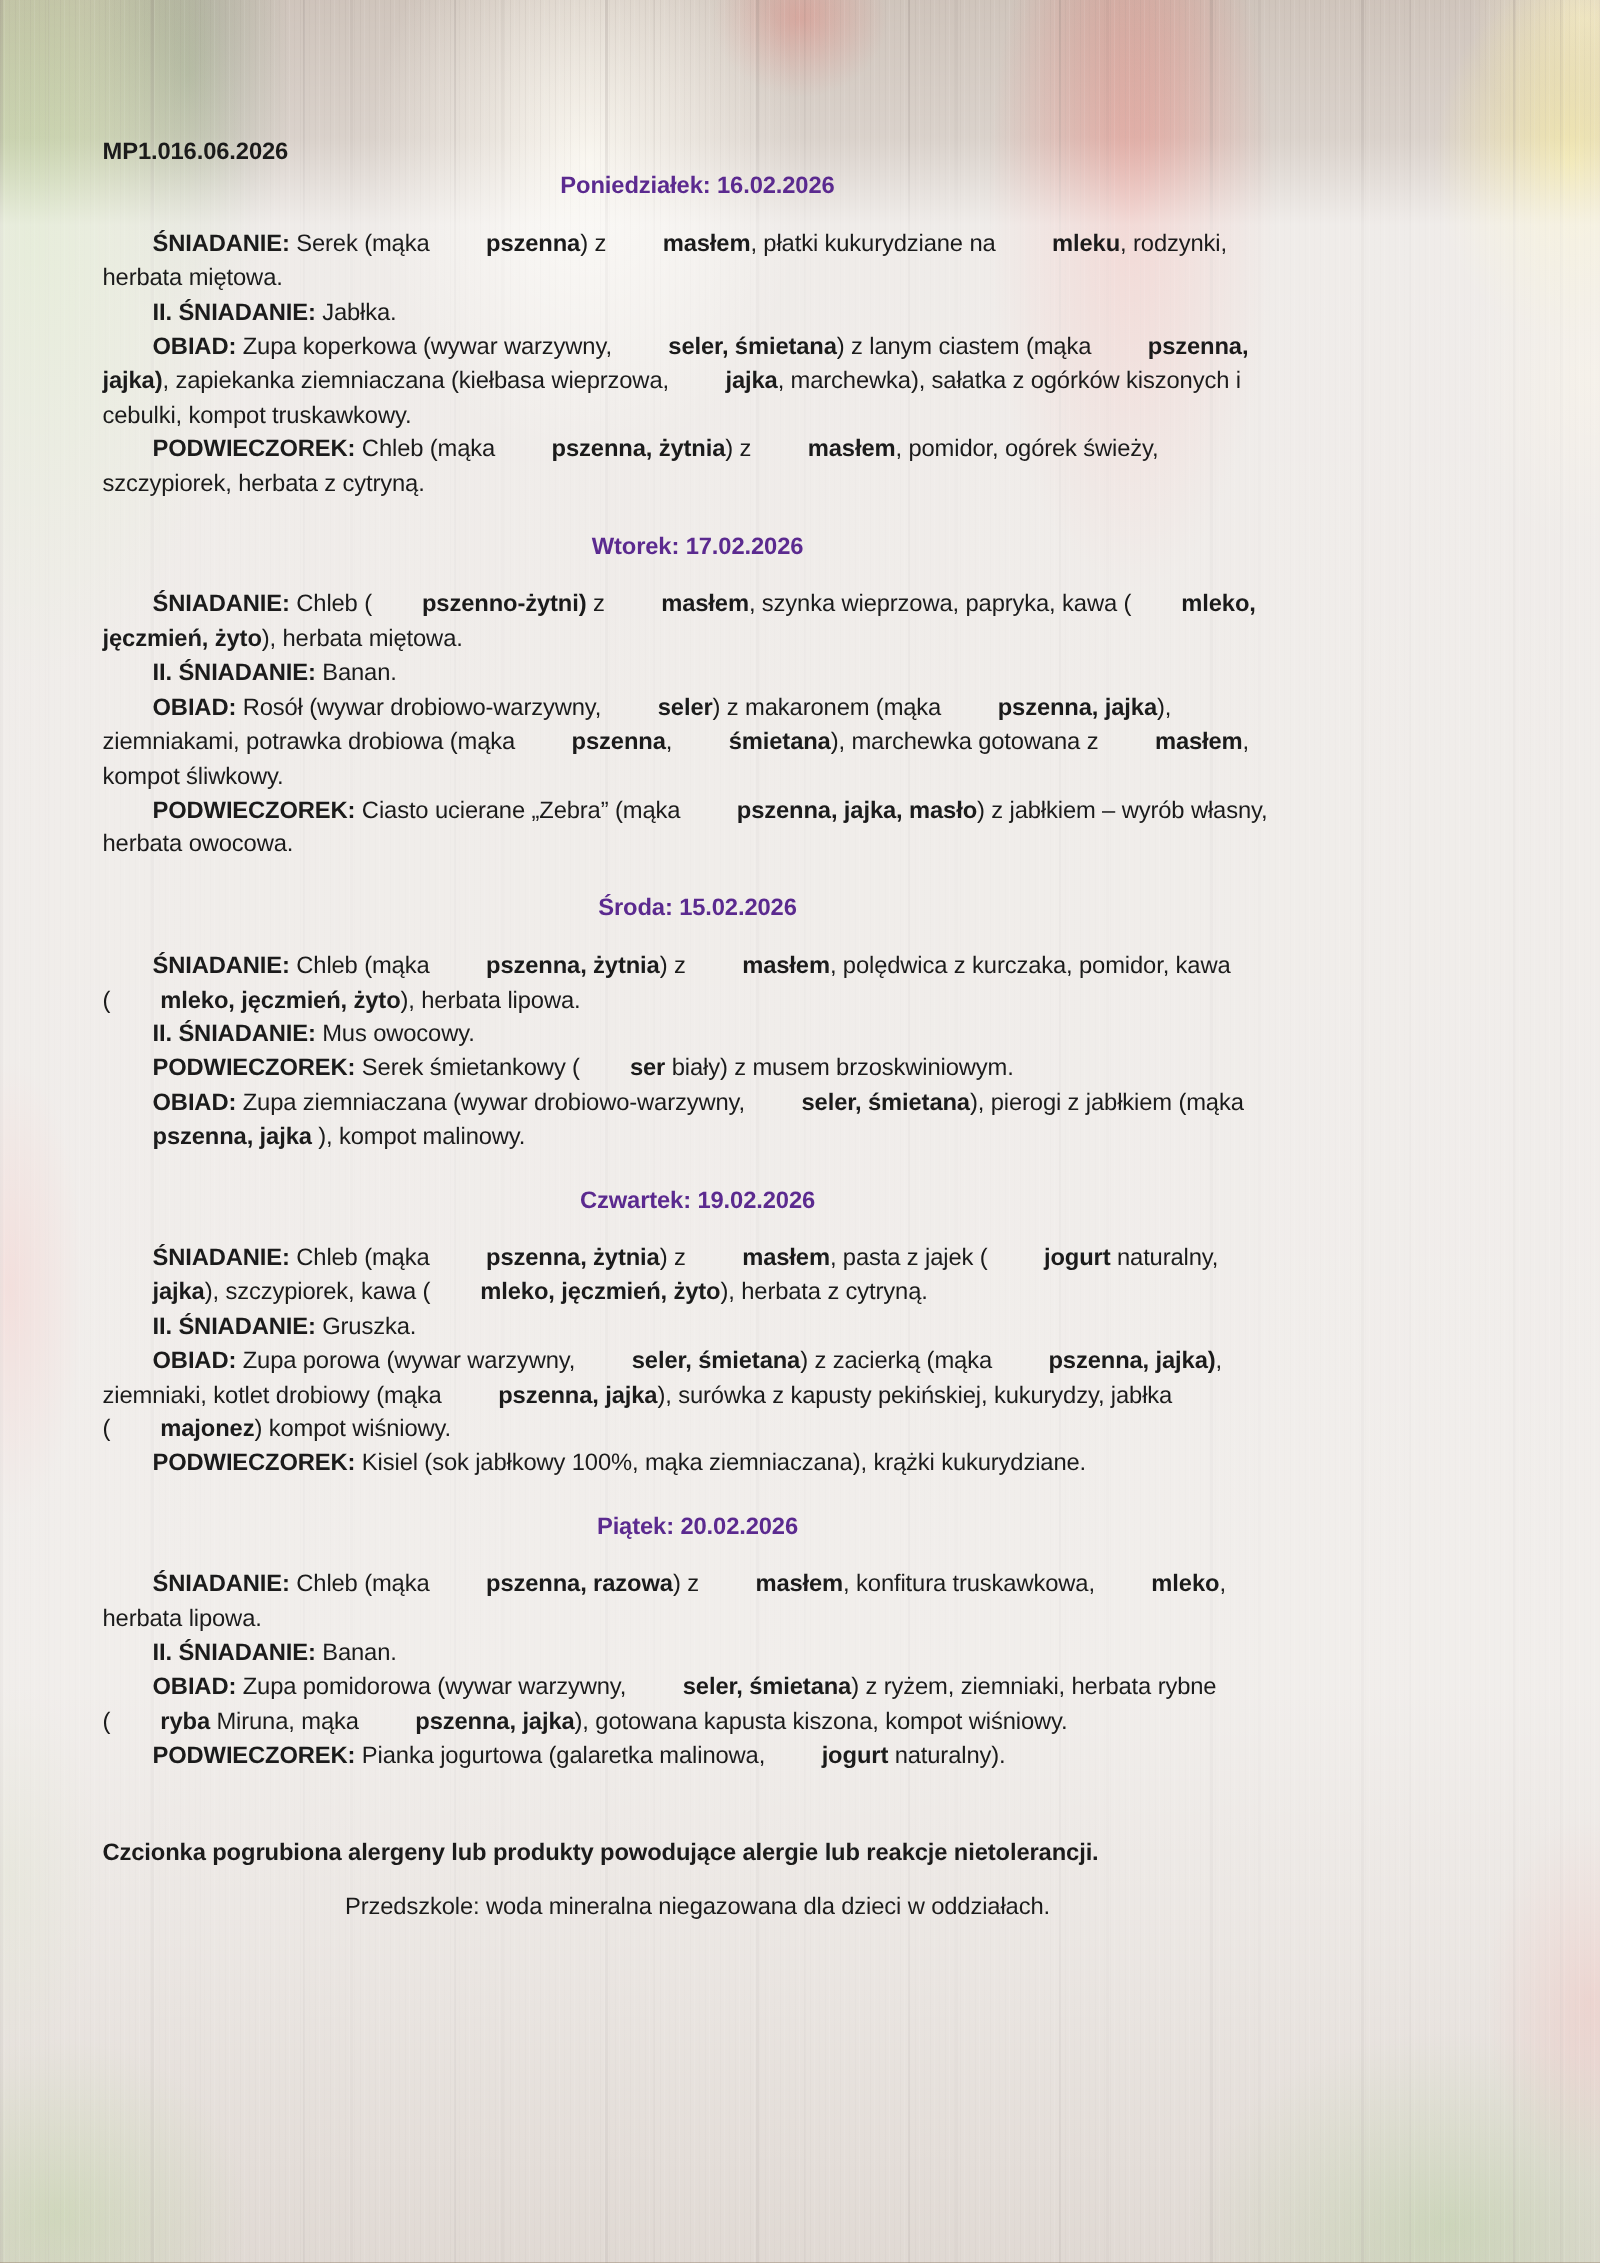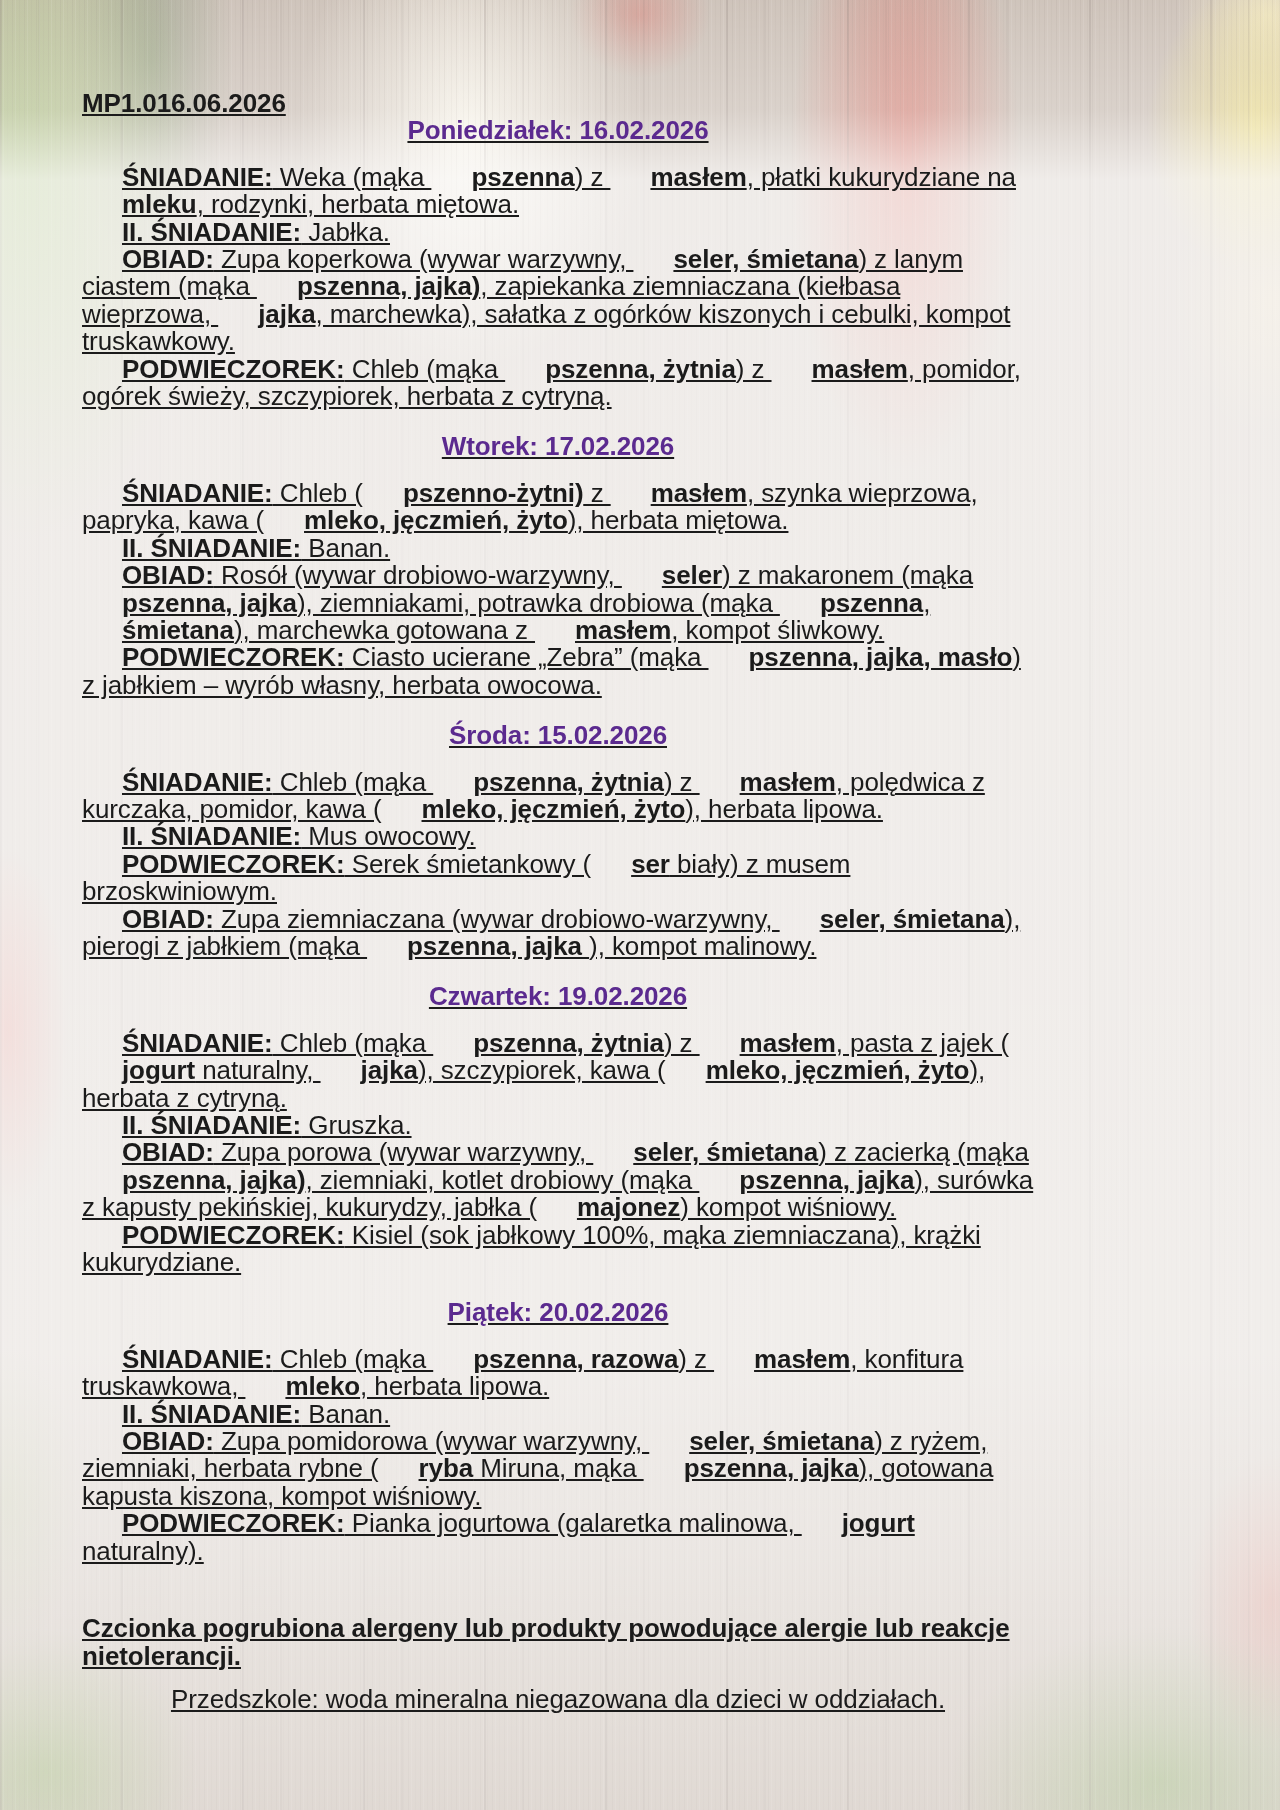--- a/index.html
+++ b/index.html
@@ -49,23 +49,23 @@
     position: absolute; inset: 0;
     background: linear-gradient(180deg,
       rgba(255,255,255,0.38) 0px,
       rgba(255,255,255,0.52) 110px,
       rgba(255,255,255,0.80) 180px,
       rgba(255,255,255,0.82) 1350px,
       rgba(255,255,255,0.74) 1560px,
       rgba(255,255,255,0.60) 1810px);
   }
   .content {
-    position: absolute; left: 82px; top: 90px; width: 952px;
+    position: absolute; left: 82px; top: 108px; width: 952px;
     color: var(--ink);
-    font-size: 26px; line-height: 27.4px; letter-spacing: -0.1px; text-decoration: underline;
+    font-size: 19px; line-height: 27.4px; letter-spacing: -0.1px;
   }
   .doc-number { font-weight: 700; margin: 0; }
   .day-header { color: var(--purple); font-weight: 700; margin: 23px 0 19px; text-align: center; }
   .day:first-child .day-header { margin-top: 0; }
   p.line { margin: 0; }
   .bold { font-weight: 700; margin-left: 40px; }
   .footer-bold { font-weight: 700; margin: 50px 0 0; }
   .footer-normal { margin: 16px 0 0; text-align: center; }
 </style>
 </head>
@@ -73,21 +73,21 @@
 
 <div class="photo-bg"></div>
 <div class="wood-grain"></div>
 <div class="white-overlay"></div>
 
 <div class="content">
   <p class="doc-number">MP1.016.06.2026</p>
   <div>
       <section class="day">
         <div class="day-header">Poniedziałek: 16.02.2026</div>
-        <p class="line"><span class="bold">ŚNIADANIE:</span><span> Weka (mąka </span><span class="bold">pszenna</span><span>) z </span><span class="bold">masłem</span><span>, płatki kukurydziane na </span><span class="bold">mleku</span><span>, rodzynki, herbata miętowa.</span></p>
+        <p class="line"><span class="bold">ŚNIADANIE:</span><span> Serek (mąka </span><span class="bold">pszenna</span><span>) z </span><span class="bold">masłem</span><span>, płatki kukurydziane na </span><span class="bold">mleku</span><span>, rodzynki, herbata miętowa.</span></p>
         <p class="line"><span class="bold">II. ŚNIADANIE:</span><span> Jabłka.</span></p>
         <p class="line"><span class="bold">OBIAD:</span><span> Zupa koperkowa (wywar warzywny, </span><span class="bold">seler, śmietana</span><span>) z lanym ciastem (mąka </span><span class="bold">pszenna, jajka)</span><span>, zapiekanka ziemniaczana (kiełbasa wieprzowa, </span><span class="bold">jajka</span><span>, marchewka), sałatka z ogórków kiszonych i cebulki, kompot truskawkowy.</span></p>
         <p class="line"><span class="bold">PODWIECZOREK:</span><span> Chleb (mąka </span><span class="bold">pszenna, żytnia</span><span>) z </span><span class="bold">masłem</span><span>, pomidor, ogórek świeży, szczypiorek, herbata z cytryną.</span></p>
       </section>
       <section class="day">
         <div class="day-header">Wtorek: 17.02.2026</div>
         <p class="line"><span class="bold">ŚNIADANIE:</span><span> Chleb (</span><span class="bold">pszenno-żytni)</span><span> z </span><span class="bold">masłem</span><span>, szynka wieprzowa, papryka, kawa (</span><span class="bold">mleko, jęczmień, żyto</span><span>), herbata miętowa.</span></p>
         <p class="line"><span class="bold">II. ŚNIADANIE:</span><span> Banan.</span></p>
         <p class="line"><span class="bold">OBIAD:</span><span> Rosół (wywar drobiowo-warzywny, </span><span class="bold">seler</span><span>) z makaronem (mąka </span><span class="bold">pszenna, jajka</span><span>), ziemniakami, potrawka drobiowa (mąka </span><span class="bold">pszenna</span><span>, </span><span class="bold">śmietana</span><span>), marchewka gotowana z </span><span class="bold">masłem</span><span>, kompot śliwkowy.</span></p>
         <p class="line"><span class="bold">PODWIECZOREK:</span><span> Ciasto ucierane „Zebra” (mąka </span><span class="bold">pszenna, jajka, masło</span><span>) z jabłkiem – wyrób własny, herbata owocowa.</span></p>

